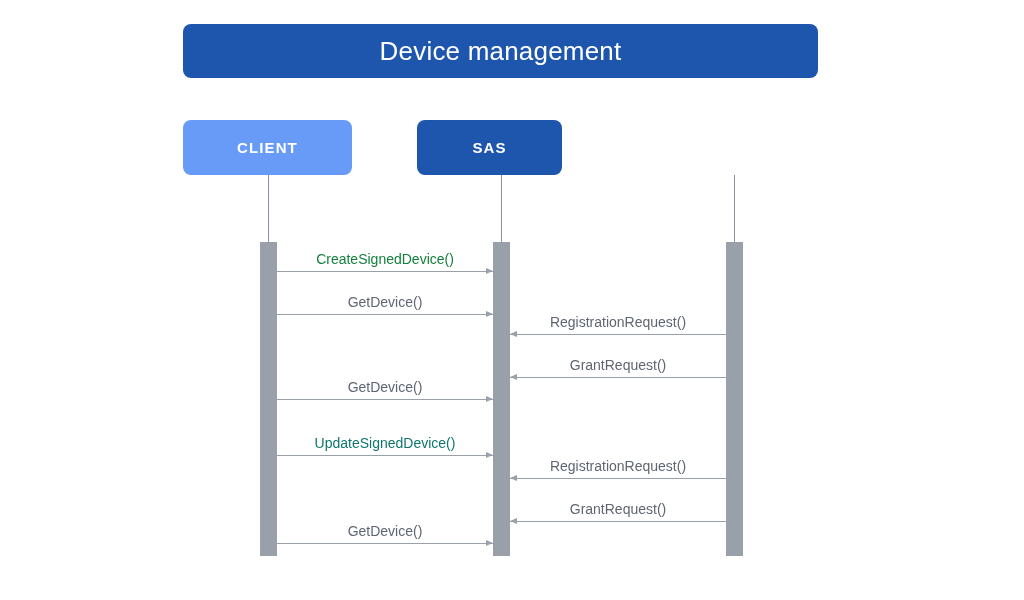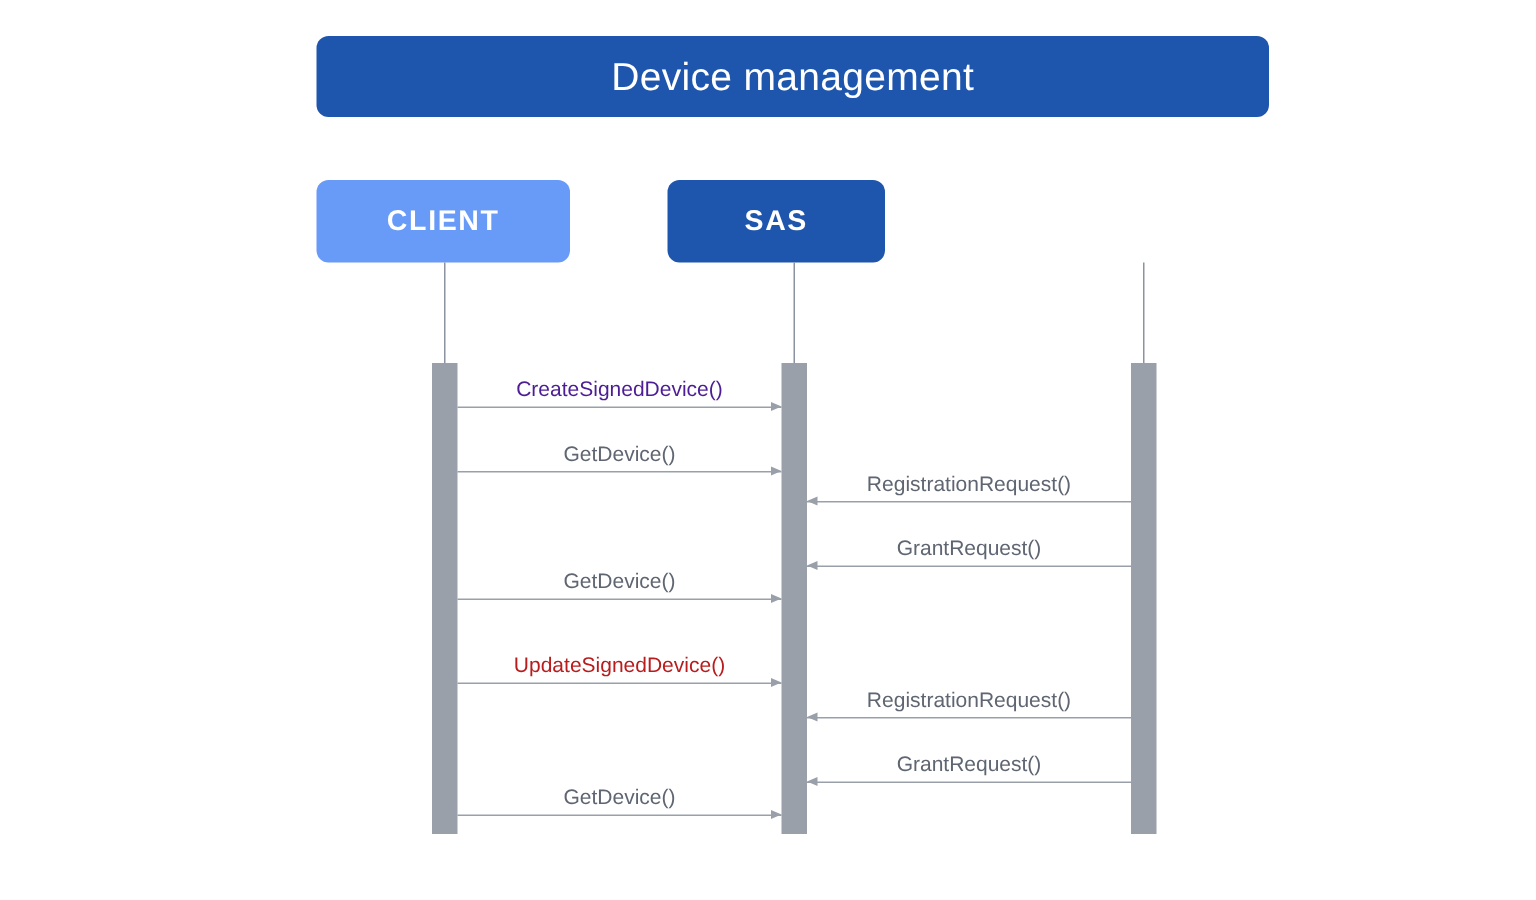--- a/index.html
+++ b/index.html
@@ -12,21 +12,20 @@
     height: 600px;
     position: relative;
     overflow: hidden;
     font-family: "Liberation Sans", sans-serif;
     -webkit-font-smoothing: antialiased;
   }
 
   #diagram-root {
     position: absolute;
     inset: 0;
-    margin-left: 28px;
   }
 
   
   .title-box {
     position: absolute;
     left: 183px;
     top: 24px;
     width: 635px;
     height: 54px;
     border-radius: 8px;
@@ -48,21 +47,21 @@
     position: absolute;
     top: 120px;
     height: 55px;
     border-radius: 8px;
     display: flex;
     align-items: center;
     justify-content: center;
   }
   .participant .participant-label {
     color: #ffffff;
-    font-size: 19px;
+    font-size: 15px;
     font-weight: 700;
     letter-spacing: 1.1px;
     line-height: 1;
   }
 
   
   .lifeline {
     position: absolute;
     top: 175px;
     width: 1px;
@@ -142,21 +141,21 @@
   <div class="lifeline" style="left: 734px; background: rgb(139, 146, 160);"></div>
 
   <div class="activation" style="left: 260px; top: 242px; height: 314px; background: rgb(154, 160, 170);"></div>
   <div class="activation" style="left: 493px; top: 242px; height: 314px; background: rgb(154, 160, 170);"></div>
   <div class="activation" style="left: 726px; top: 242px; height: 314px; background: rgb(154, 160, 170);"></div>
 
   <div id="messages-layer">
       <div class="message to-right" style="left: 277px; width: 216px; top: 271px;">
         <div class="msg-line" style="background: rgb(154, 160, 170);"></div>
         <div class="msg-head" style="border-left-color: rgb(154, 160, 170);"></div>
-        <div class="msg-label" style="color: #4c1d95;">CreateSignedDevice()</div>
+        <div class="msg-label" style="color: #15803d;">CreateSignedDevice()</div>
       </div>
       <div class="message to-right" style="left: 277px; width: 216px; top: 314px;">
         <div class="msg-line" style="background: rgb(154, 160, 170);"></div>
         <div class="msg-head" style="border-left-color: rgb(154, 160, 170);"></div>
         <div class="msg-label" style="color: rgb(95, 102, 114);">GetDevice()</div>
       </div>
       <div class="message to-left" style="left: 510px; width: 216px; top: 334px;">
         <div class="msg-line" style="background: rgb(154, 160, 170);"></div>
         <div class="msg-head" style="border-right-color: rgb(154, 160, 170);"></div>
         <div class="msg-label" style="color: rgb(95, 102, 114);">RegistrationRequest()</div>
@@ -167,21 +166,21 @@
         <div class="msg-label" style="color: rgb(95, 102, 114);">GrantRequest()</div>
       </div>
       <div class="message to-right" style="left: 277px; width: 216px; top: 399px;">
         <div class="msg-line" style="background: rgb(154, 160, 170);"></div>
         <div class="msg-head" style="border-left-color: rgb(154, 160, 170);"></div>
         <div class="msg-label" style="color: rgb(95, 102, 114);">GetDevice()</div>
       </div>
       <div class="message to-right" style="left: 277px; width: 216px; top: 455px;">
         <div class="msg-line" style="background: rgb(154, 160, 170);"></div>
         <div class="msg-head" style="border-left-color: rgb(154, 160, 170);"></div>
-        <div class="msg-label" style="color: #b91c1c;">UpdateSignedDevice()</div>
+        <div class="msg-label" style="color: #0f766e;">UpdateSignedDevice()</div>
       </div>
       <div class="message to-left" style="left: 510px; width: 216px; top: 478px;">
         <div class="msg-line" style="background: rgb(154, 160, 170);"></div>
         <div class="msg-head" style="border-right-color: rgb(154, 160, 170);"></div>
         <div class="msg-label" style="color: rgb(95, 102, 114);">RegistrationRequest()</div>
       </div>
       <div class="message to-left" style="left: 510px; width: 216px; top: 521px;">
         <div class="msg-line" style="background: rgb(154, 160, 170);"></div>
         <div class="msg-head" style="border-right-color: rgb(154, 160, 170);"></div>
         <div class="msg-label" style="color: rgb(95, 102, 114);">GrantRequest()</div>

